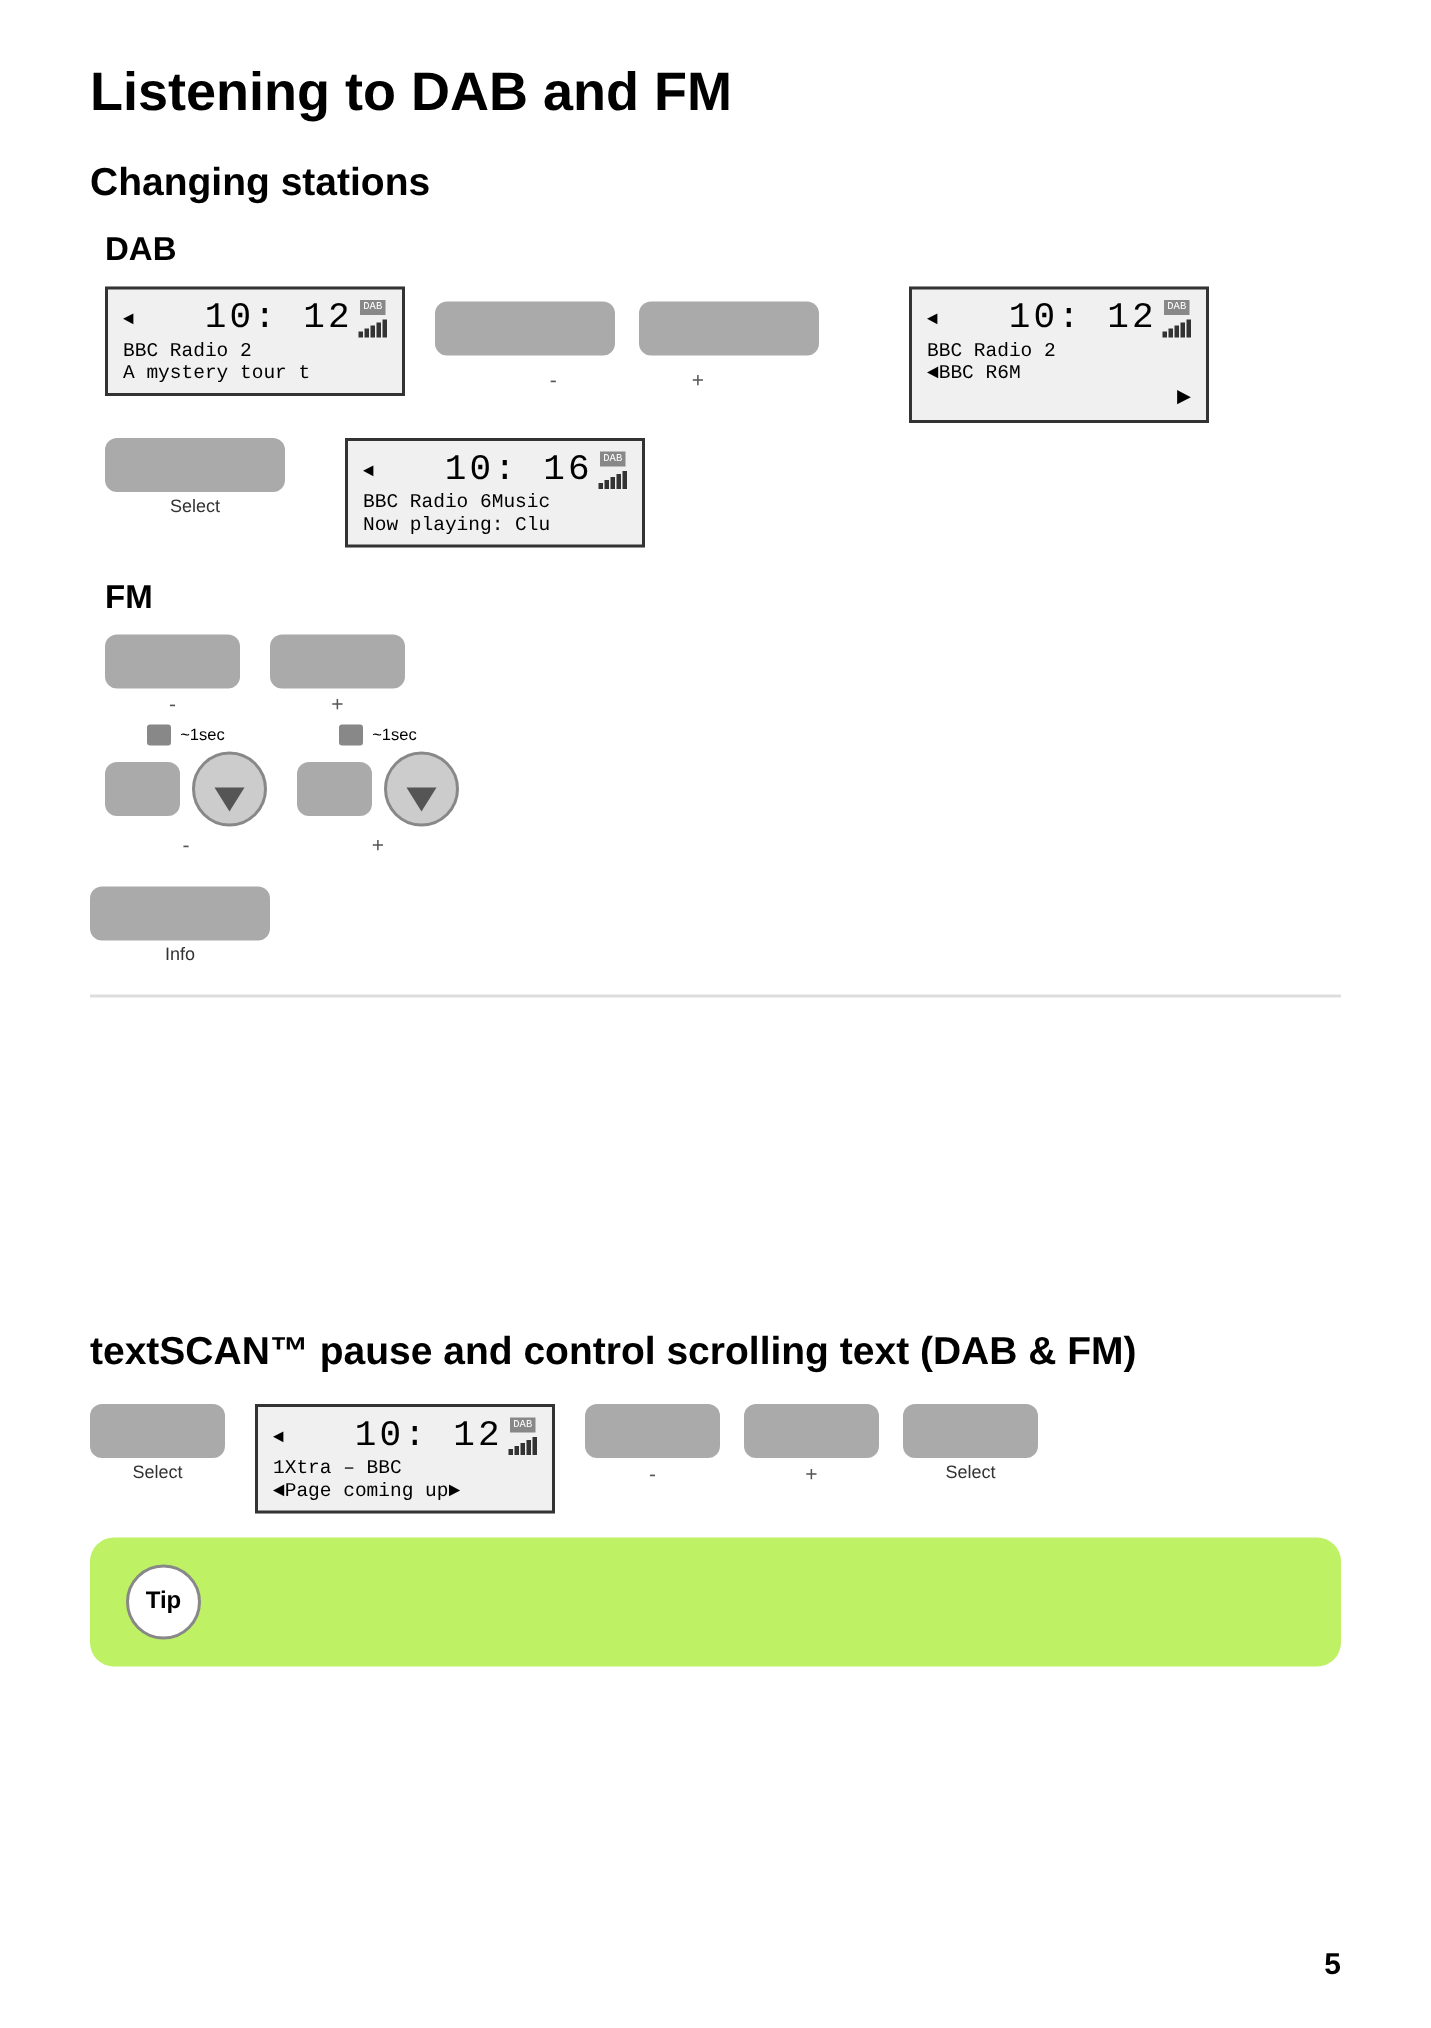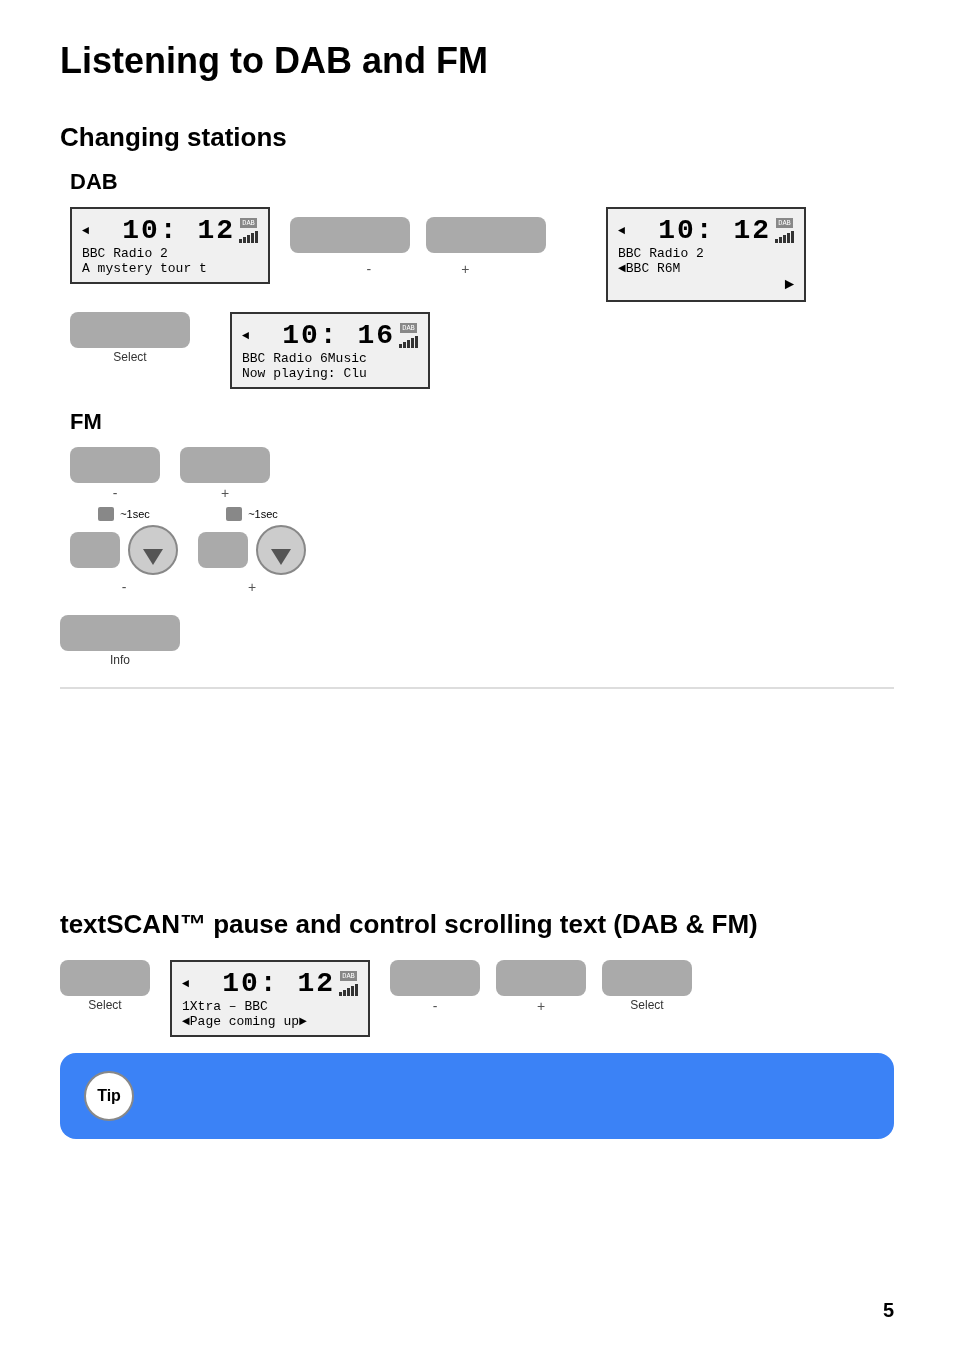--- a/index.html
+++ b/index.html
@@ -8,21 +8,21 @@
       min-height: 1352px;
       background: #fff;
       font-family: Arial, Helvetica, sans-serif;
       position: relative;
       padding: 40px 60px 40px 60px;
     }
 
     h1.page-title {
       font-size: 36px;
       font-weight: 900;
-      margin-bottom: 40px;
+      margin-bottom: 24px;
     }
 
     h2.section-title {
       font-size: 26px;
       font-weight: 800;
       margin-bottom: 16px;
     }
 
     h3.subsection-title {
       font-size: 22px;
@@ -36,22 +36,22 @@
       border: 2px solid #333;
       background: #f0f0f0;
       padding: 6px 10px;
       width: 200px;
       font-family: 'Courier New', monospace;
       display: inline-block;
       vertical-align: top;
     }
 
     .radio-display .time {
-      font-size: 28px;
-      font-weight: 700;
+      font-size: 24px;
+      font-weight: 400;
       letter-spacing: 2px;
     }
 
     .radio-display .icon-left {
       font-size: 12px;
     }
 
     .radio-display .line {
       font-size: 13px;
       font-family: 'Courier New', monospace;
@@ -195,21 +195,21 @@
 
     .textscan-row {
       display: flex;
       align-items: flex-start;
       gap: 20px;
       margin-bottom: 16px;
     }
 
     
     .tip-box {
-      background: #3b82f6;
+      background: #bef264;
       border-radius: 16px;
       padding: 18px 24px;
       display: flex;
       align-items: center;
       gap: 16px;
       margin-top: 10px;
       min-height: 70px;
     }
 
     .tip-circle {

